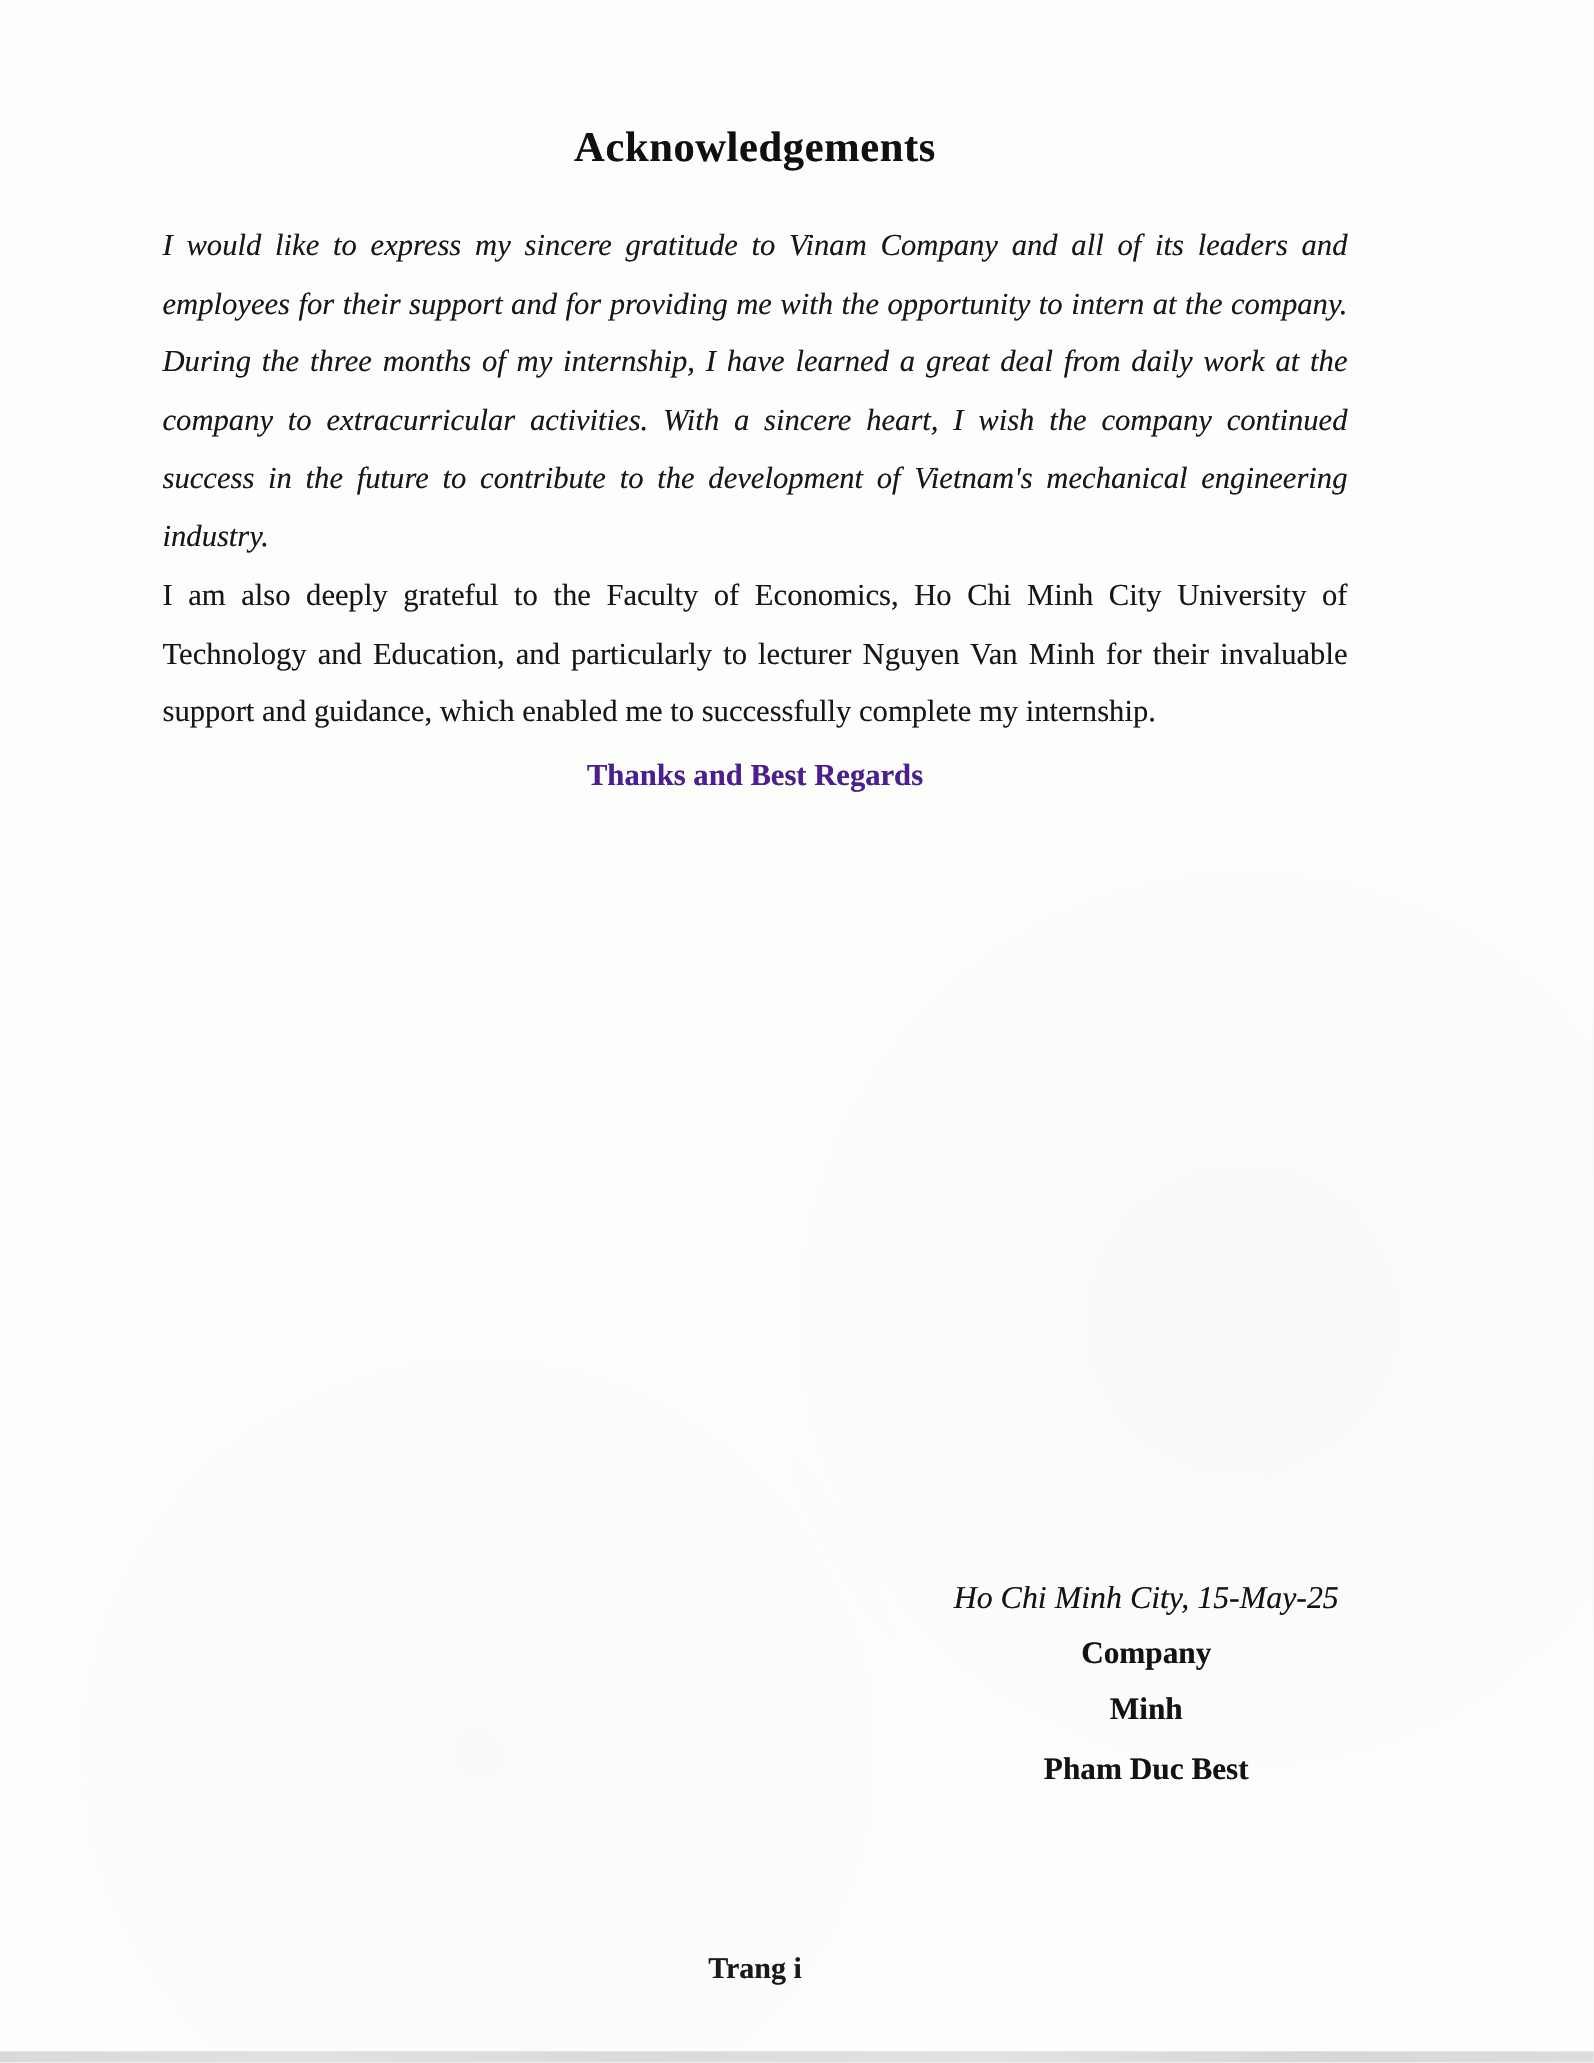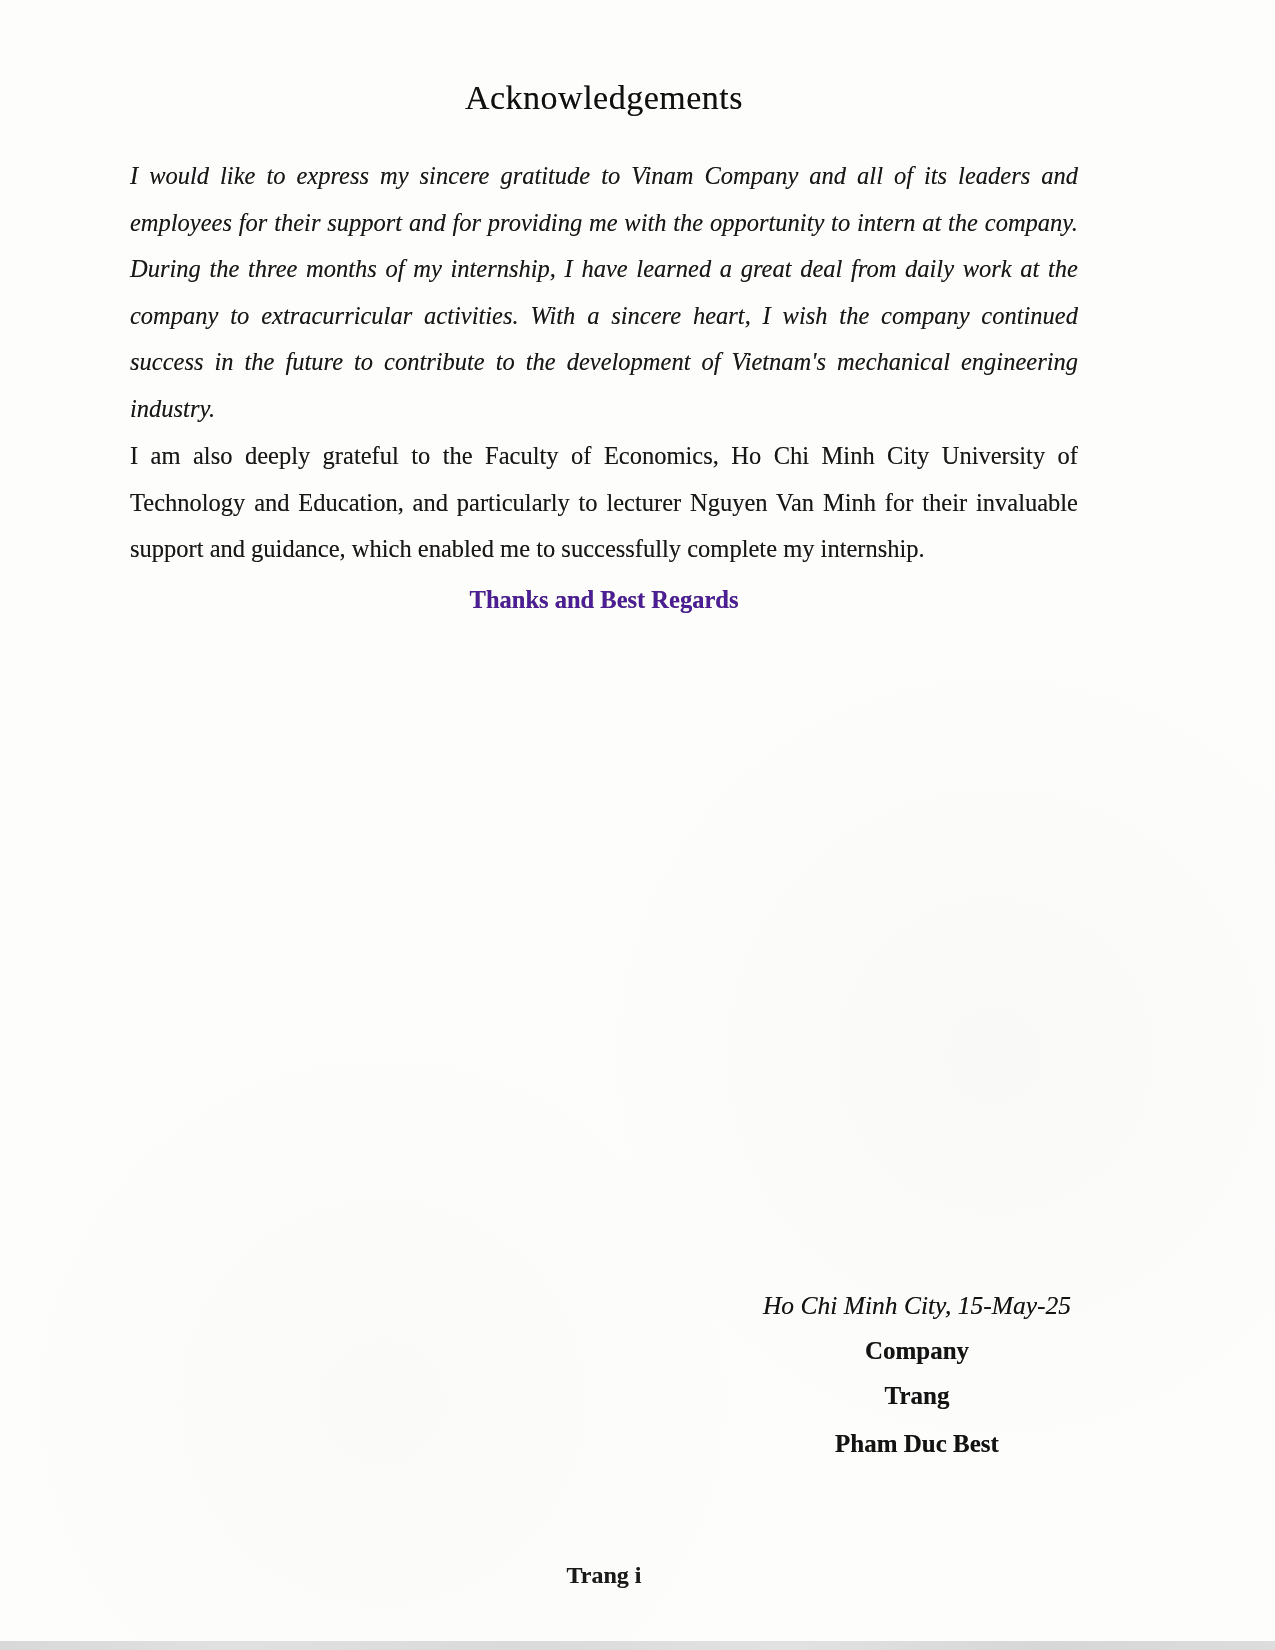--- a/index.html
+++ b/index.html
@@ -28,24 +28,24 @@
     pointer-events: none;
   }
   .content {
     position: absolute;
     left: 130px;
     top: 0;
     width: 948px;
   }
   .doc-title {
     margin: 0;
-    padding-top: 79px;
+    padding-top: 100px;
     text-align: center;
     font-size: 34px;
-    font-weight: normal;
+    font-weight: bold;
     letter-spacing: 0.5px;
     color: #101010;
     text-shadow: 0 0 0.5px rgba(0,0,0,0.55);
   }
   .body-text {
     margin: 0;
     padding: 0;
     font-size: 24.5px;
     line-height: 46.5px;
     text-align: justify;
@@ -64,21 +64,20 @@
     color: #4c1d95;
     text-shadow: 0 0 0.5px rgba(0,0,0,0.55);
   }
   .signature-block {
     position: absolute;
     left: 697px;
     top: 1255px;
     width: 440px;
     text-align: center;
     font-size: 25px;
-    margin-top: 28px;
   }
   .sig-line {
     line-height: 45px;
     color: #131313;
     text-shadow: 0 0 0.4px rgba(0,0,0,0.5);
   }
   .sig-place-date {
     font-style: italic;
     font-size: 25.5px;
   }
@@ -117,21 +116,21 @@
     <p class="body-text para-1">I would like to express my sincere gratitude to Vinam Company and all of its leaders and employees for their support and for providing me with the opportunity to intern at the company. During the three months of my internship, I have learned a great deal from daily work at the company to extracurricular activities. With a sincere heart, I wish the company continued success in the future to contribute to the development of Vietnam's mechanical engineering industry.</p>
 
     <p class="body-text para-2">I am also deeply grateful to the Faculty of Economics, Ho Chi Minh City University of Technology and Education, and particularly to lecturer Nguyen Van Minh for their invaluable support and guidance, which enabled me to successfully complete my internship.</p>
 
     <div class="closing">Thanks and Best Regards</div>
   </div>
 
   <div class="signature-block">
     <div class="sig-line sig-place-date">Ho Chi Minh City, 15-May-25</div>
     <div class="sig-line sig-bold">Company</div>
-    <div class="sig-line sig-bold">Trang</div>
+    <div class="sig-line sig-bold">Minh</div>
     <div class="sig-gap"></div>
     <div class="sig-line sig-bold">Pham Duc Best</div>
   </div>
 
   <div class="page-footer">Trang i</div>
 
   <div class="scan-edge-bottom"></div>
 
 </div>
 

